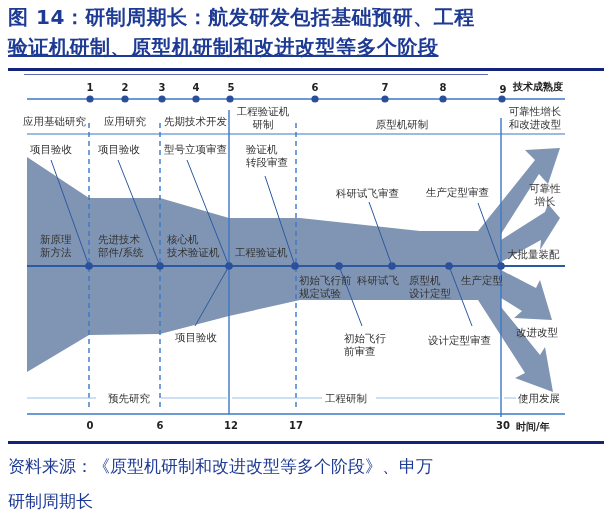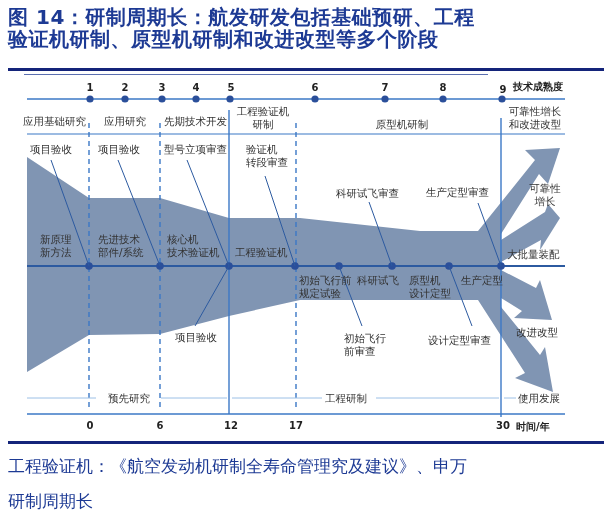--- a/index.html
+++ b/index.html
@@ -10,21 +10,21 @@
   svg.diagram { position:absolute; left:0; top:0; }
   .lbl { font-family:"DejaVu Sans", sans-serif; font-size:10.5px; fill:#333; }
   .lbl-b { font-family:"DejaVu Sans", sans-serif; font-size:10px; fill:#222; font-weight:bold; }
   .source { position:absolute; left:8px; font-size:17px; color:#1d3a94; white-space:nowrap; }
   .rule-bottom { position:absolute; left:8px; width:596px; height:3px; background:#14247a; top:441px; }
 </style>
 </head>
 <body>
 
 <div class="title" style="top:4px;">图 14：研制周期长：航发研发包括基础预研、工程</div>
-<div class="title" style="top:26px;">验证机研制、原型机研制和改进改型等多个阶段</div>
+<div class="title" style="top:34px;text-decoration:underline;">验证机研制、原型机研制和改进改型等多个阶段</div>
 <div class="rule-thick"></div>
 <div class="rule-thin"></div>
 
 <svg class="diagram" width="604" height="440" viewBox="0 0 604 440">
 
   <path fill="#8095b3" d="M27,157 L89,198 L160,198 L229,218 L300,218 L420,231 L478,231 L535,160 L525,150 L560,148 L548,184 L539,174 L501,234 L501,240 L545,212 L548,204 L560,218 L540,250 L541,240 L501,262
        L501,270 L536,288 L540,280 L552,320 L514,318 L522,311 L501,298 L501,307 L540,355 L545,347 L553,392 L515,378 L525,373 L478,300 L420,300 L300,300 L229,316 L160,334 L89,335 L27,372 Z"></path>
 
   <line x1="27" y1="99" x2="565" y2="99" stroke="#3b78c6" stroke-width="1.5"></line>
   <g fill="#2b4f9a">
@@ -137,14 +137,14 @@
   <line x1="27" y1="414" x2="565" y2="414" stroke="#3b78c6" stroke-width="1.6"></line>
   <text class="lbl-b" x="90" y="429" text-anchor="middle">0</text>
   <text class="lbl-b" x="160" y="429" text-anchor="middle">6</text>
   <text class="lbl-b" x="231" y="429" text-anchor="middle">12</text>
   <text class="lbl-b" x="296" y="429" text-anchor="middle">17</text>
   <text class="lbl-b" x="503" y="429" text-anchor="middle">30</text>
   <text class="lbl-b" x="516" y="430">时间/年</text>
 </svg>
 
 <div class="rule-bottom"></div>
-<div class="source" style="top:455px;">工程验证机：《航空发动机研制全寿命管理究及建议》、申万</div>
+<div class="source" style="top:455px;">资料来源：《原型机研制和改进改型等多个阶段》、申万</div>
 <div class="source" style="top:490px;">研制周期长</div>
 
 </body></html>

